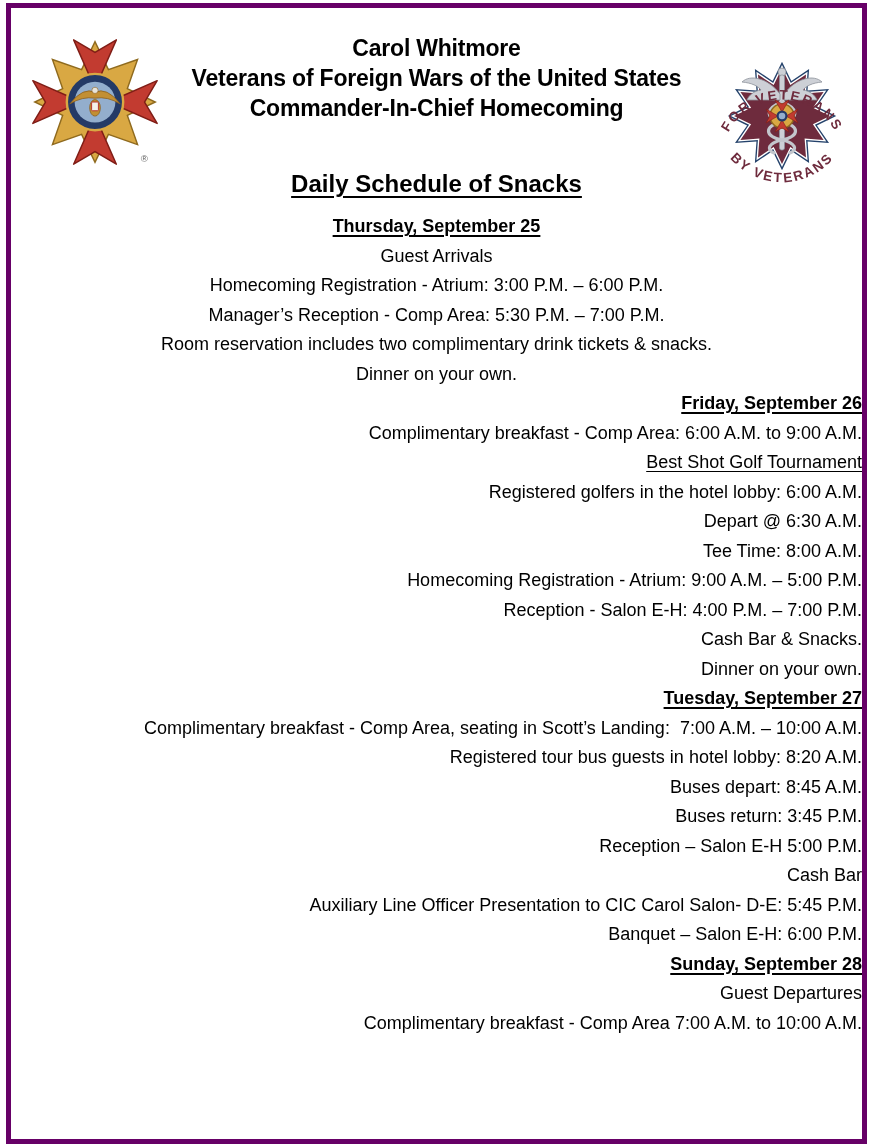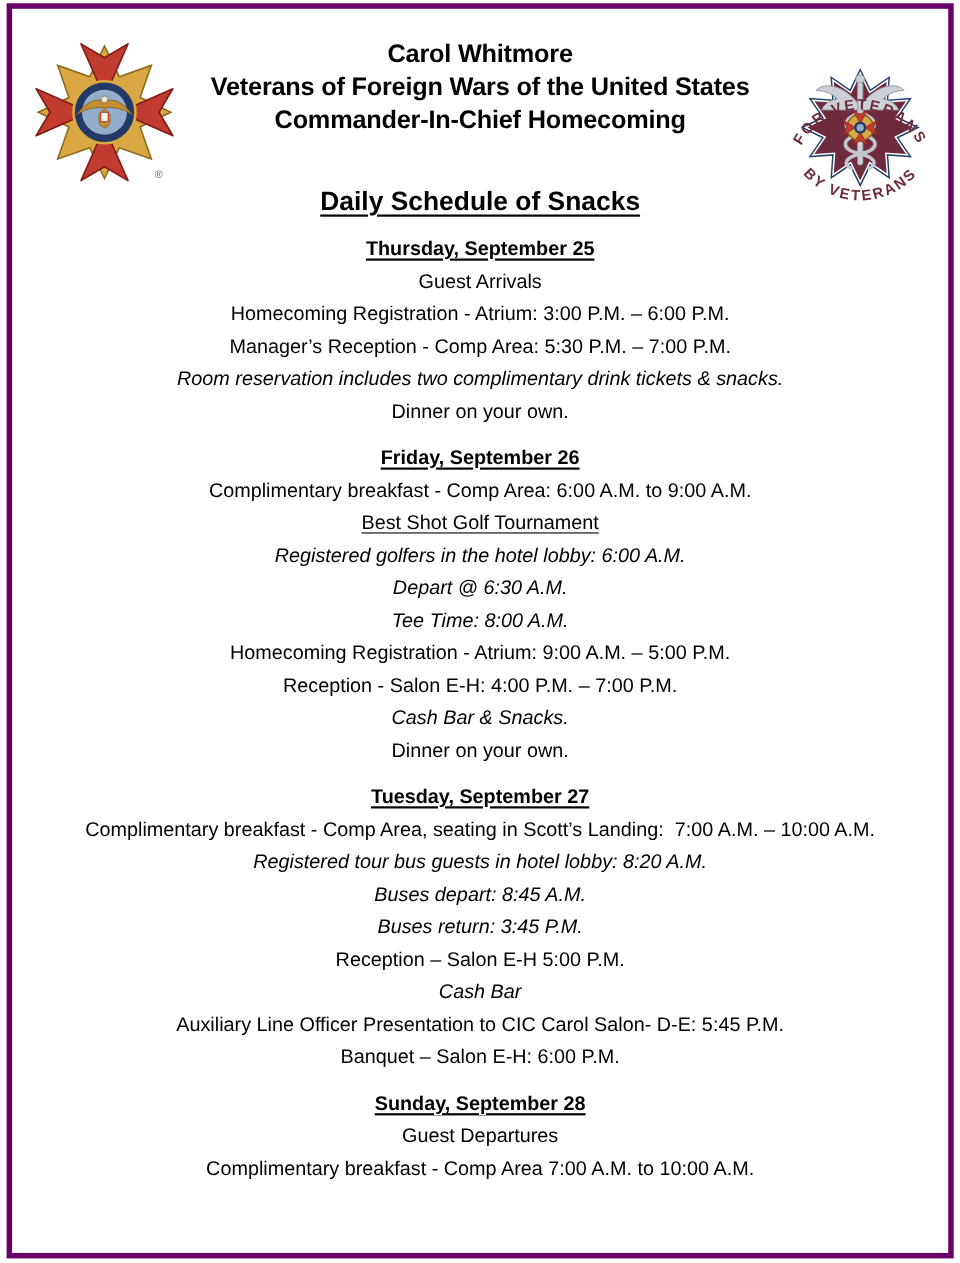--- a/index.html
+++ b/index.html
@@ -21,27 +21,27 @@
   .content{position:absolute;left:11px;top:8px;right:11px;bottom:9px;}
   .logo-left{position:absolute;left:16px;top:24px;width:136px;height:142px;}
   .logo-right{position:absolute;left:687px;top:12px;width:168px;height:172px;}
   .masthead-titles{padding-top:25px;text-align:center;}
   .masthead-line{font-size:23px;font-weight:bold;line-height:30px;letter-spacing:-0.2px;}
   .schedule-title{
     margin:46px 0 0 0;text-align:center;font-size:24px;font-weight:bold;line-height:30px;
     text-decoration:underline;text-decoration-thickness:2px;text-underline-offset:4px;
   }
   .sections{margin-top:13px;text-align:center;}
-  .day-section + .day-section{margin-top:13px;}
+  .day-section + .day-section{margin-top:0;text-align:right;}
   .day-heading{
     font-size:18px;font-weight:bold;line-height:29.5px;
     text-decoration:underline;text-decoration-thickness:1.6px;text-underline-offset:3px;
   }
   .line{font-size:18px;line-height:29.5px;white-space:pre-wrap;}
-  .line.italic{font-style:italic;}
+  .line.italic{}
   .line.underline{text-decoration:underline;text-decoration-thickness:1.3px;text-underline-offset:3px;}
   
   .gold{fill:var(--c-gold);stroke:var(--c-gold-dk);stroke-width:1.5;}
   .redarm{fill:var(--c-red);stroke:var(--c-red-dk);stroke-width:1.5;stroke-linejoin:round;}
   .ringnavy{fill:var(--c-ring);stroke:var(--c-gold);stroke-width:2.5;}
   .ltblue{fill:var(--c-ltblue);}
   .eagle{fill:#c28f33;stroke:#8a5f1d;stroke-width:0.8;}
   .shield{fill:#f3f1ea;stroke:#b5342c;stroke-width:1;}
   .star-navy{fill:var(--c-navy);}
   .star-white{fill:#ffffff;}

